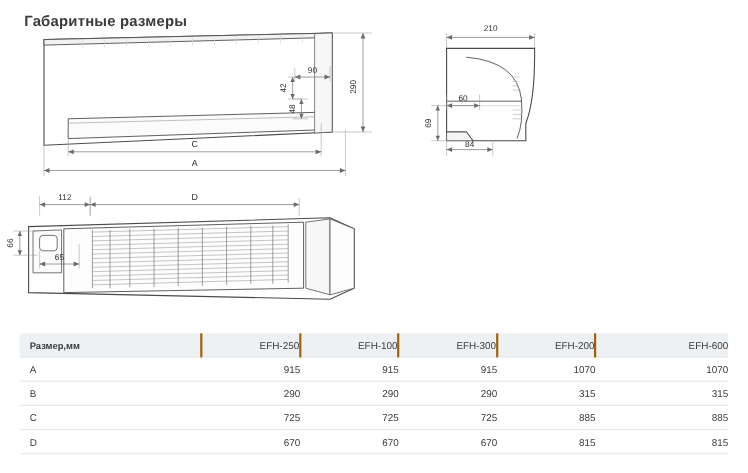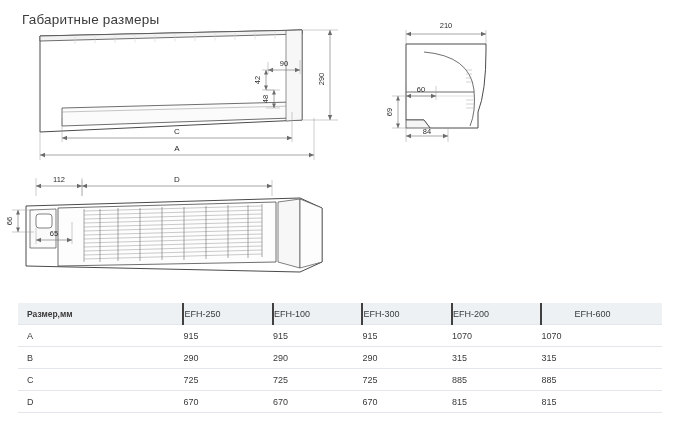--- a/index.html
+++ b/index.html
@@ -13,21 +13,21 @@
     font-family: "Liberation Sans", sans-serif;
     color: #2b2b2b;
     overflow: hidden;
     position: relative;
   }
   .page-title {
     position: absolute;
     left: 22px;
     top: 12px;
     font-size: 13.5px;
-    font-weight: normal;
+    font-weight: bold;
     color: #3b3b3b;
     letter-spacing: 0.2px;
   }
   .drawings {
     position: absolute;
     left: 0;
     top: 0;
     width: 680px;
     height: 300px;
   }
@@ -43,28 +43,28 @@
     width: 644px;
     border-collapse: collapse;
     font-size: 9px;
     color: #3a3a3a;
   }
   .spec-table th, .spec-table td {
     padding: 0;
     margin: 0;
     height: 21px;
     font-weight: normal;
-    text-align: left;
+    text-align: right;
     vertical-align: middle;
   }
   .spec-table thead th {
     background: #eef1f4;
     font-size: 9px;
     color: #3a3a3a;
-    border-right: 2px solid #404040;
+    border-right: 2px solid #a16207;
   }
   .spec-table thead th:last-child { border-right: none; padding-left: 32px; }
   .spec-table thead th.row-head {
     text-align: left;
     padding-left: 9px;
     font-weight: bold;
     font-size: 8.5px;
   }
   .spec-table tbody td {
     border-bottom: 1px solid #e3e6ea;

